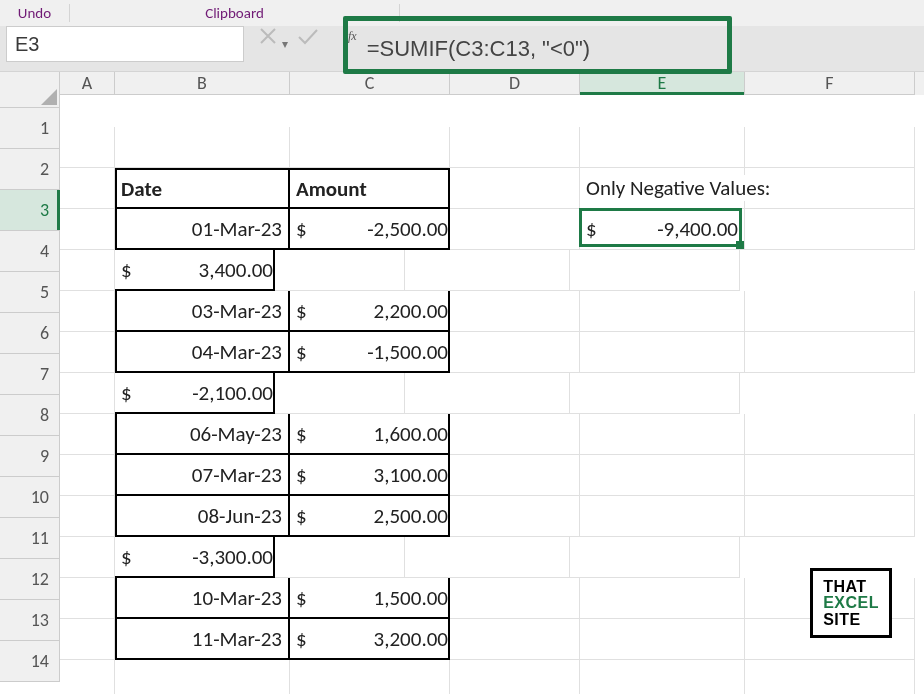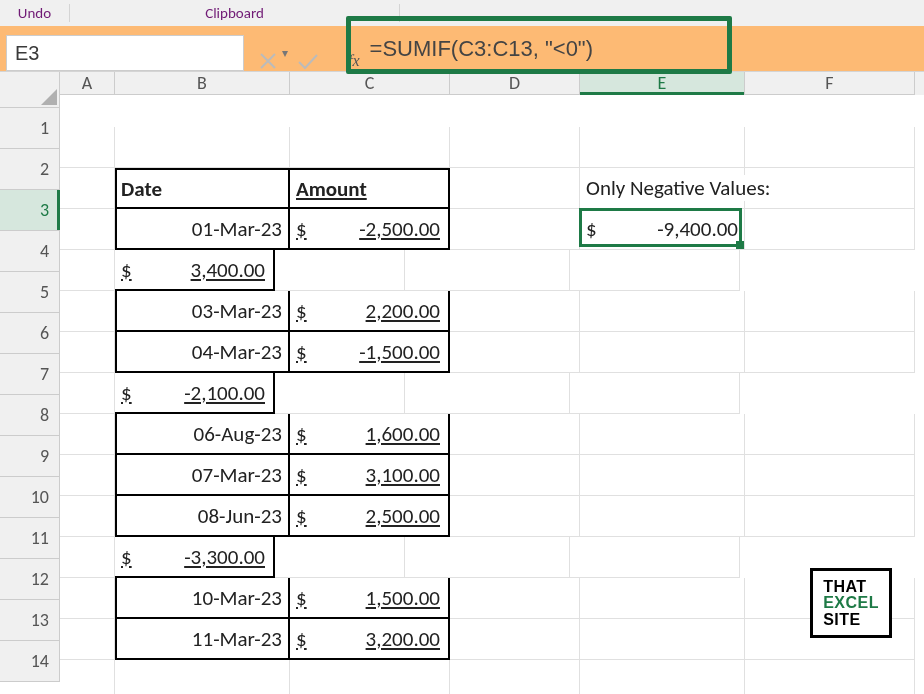--- a/index.html
+++ b/index.html
@@ -27,24 +27,24 @@
     border-right: 1px solid #d4d4d4;
   }
   .ribbon-labels .clip-lbl {
     flex: 0 0 330px;
     text-align: center;
     border-right: 1px solid #d4d4d4;
   }
 
   .formula-row {
     display: flex;
-    align-items: flex-end;
+    align-items: flex-start;
     height: 46px;
     border-bottom: 1px solid #d4d4d4;
-    background: #fdba74;
+    background: #e5e5e5;
   }
   .name-box-wrap {
     width: 238px;
     height: 36px;
     margin-left: 6px;
     border: 1px solid #ccc;
     display: flex;
     align-items: center;
     position: relative;
     background: #fff;
@@ -68,21 +68,21 @@
     display: flex;
     align-items: center;
     gap: 18px;
     margin-left: 14px;
     color: #aaa;
   }
   .fx-btns svg { display: block; }
   .fx-label {
     font-style: italic;
     font-family: "Times New Roman", serif;
-    font-size: 16px;
+    font-size: 12px;
     color: #555;
     margin-left: 10px;
   }
   .formula-input-wrap {
     flex: 1;
     height: 100%;
     display: flex;
     align-items: center;
     margin-left: 4px;
     position: relative;
@@ -202,21 +202,21 @@
     color: #222;
     display: flex;
     align-items: center;
     padding: 0 6px;
     overflow: visible;
     white-space: nowrap;
     position: relative;
   }
 
   .tbl-border-left   { border-left: 2.5px solid #000 !important; padding-left: 4px; }
-  .tbl-border-right  { border-right: 2.5px solid #000 !important; padding-right: 8px; text-decoration: underline; }
+  .tbl-border-right  { border-right: 2.5px solid #000 !important; padding-right: 0; }
   .tbl-border-top    { border-top: 2.5px solid #000 !important; }
   .tbl-border-bottom { border-bottom: 2.5px solid #000 !important; }
   .tbl-vline-right   { border-right: 2.5px solid #000 !important; }
   .tbl-hline-bottom  { border-bottom: 2px solid #000 !important; }
 
   .hdr-cell { font-weight: bold; }
   .date-cell { justify-content: flex-end; }
   .amt-cell {
     justify-content: space-between;
   }
@@ -398,21 +398,21 @@
           <div class="g-cell  tbl-border-right tbl-hline-bottom amt-cell" style="width: 160px;">
             <span class="sym">$</span>
             <span class="num">-2,100.00</span>
           </div>
           <div class="g-cell " style="width: 130px;"></div>
           <div class="g-cell " style="width: 165px;"></div>
           <div class="g-cell " style="width: 170px;"></div>
         </div>
         <div class="g-row">
           <div class="g-cell " style="width: 55px;"></div>
-          <div class="g-cell  tbl-border-left tbl-vline-right tbl-hline-bottom date-cell" style="width: 175px;">06-Aug-23</div>
+          <div class="g-cell  tbl-border-left tbl-vline-right tbl-hline-bottom date-cell" style="width: 175px;">06-May-23</div>
           <div class="g-cell  tbl-border-right tbl-hline-bottom amt-cell" style="width: 160px;">
             <span class="sym">$</span>
             <span class="num">1,600.00</span>
           </div>
           <div class="g-cell " style="width: 130px;"></div>
           <div class="g-cell " style="width: 165px;"></div>
           <div class="g-cell " style="width: 170px;"></div>
         </div>
         <div class="g-row">
           <div class="g-cell " style="width: 55px;"></div>

